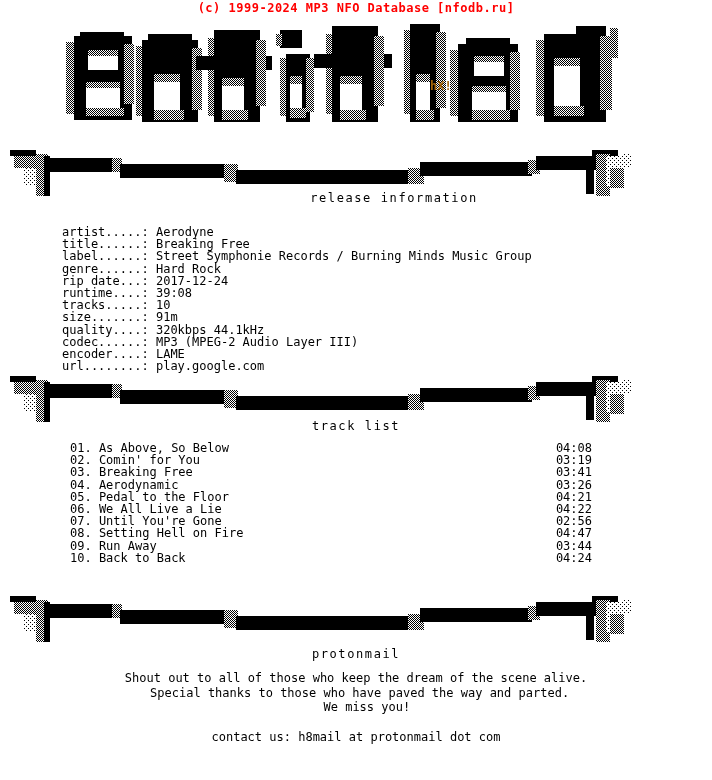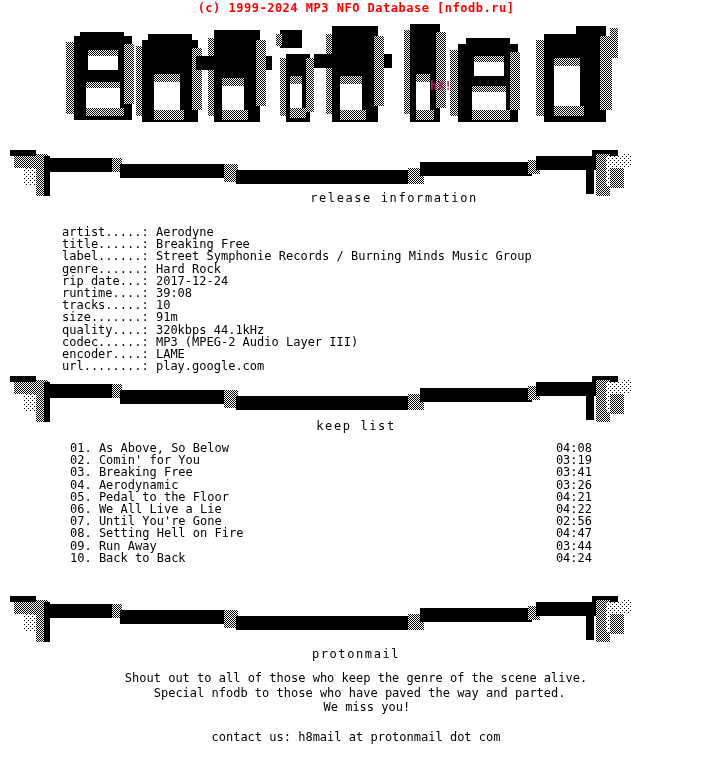--- a/index.html
+++ b/index.html
@@ -46,21 +46,21 @@
   }
   .hx-tag {
     position: absolute;
     left: 430px;
     top: 56px;
     font-size: 12px;
     line-height: 12px;
     font-weight: bold;
     letter-spacing: 0px;
     white-space: pre;
-    color: #be185d;
+    color: #a16207;
   }
 
   
   .divider {
     position: absolute;
     left: 0;
     width: 712px;
     height: 50px;
   }
   .divider svg { display: block; }
@@ -307,21 +307,21 @@
     <rect x="536" y="10" width="60" height="14" fill="#000"></rect>
     <rect x="592" y="4" width="26" height="6" fill="#000"></rect>
     <rect x="596" y="8" width="14" height="42" fill="url(#d2)"></rect>
     <rect x="606" y="10" width="16" height="30" fill="url(#d4)"></rect>
     <rect x="610" y="22" width="14" height="20" fill="url(#d2)"></rect>
     <rect x="622" y="8" width="10" height="14" fill="url(#d4)"></rect>
     <rect x="586" y="10" width="8" height="38" fill="#000"></rect>
   </svg>
 </div>
 
-<div class="section-title" style="top:419px;">keep list</div>
+<div class="section-title" style="top:419px;">track list</div>
 
 <div class="track-block" id="track-block" style="top:442px;"><div class="track-row"><span class="track-name">01. As Above, So Below</span><span class="track-time">04:08</span></div><div class="track-row"><span class="track-name">02. Comin' for You</span><span class="track-time">03:19</span></div><div class="track-row"><span class="track-name">03. Breaking Free</span><span class="track-time">03:41</span></div><div class="track-row"><span class="track-name">04. Aerodynamic</span><span class="track-time">03:26</span></div><div class="track-row"><span class="track-name">05. Pedal to the Floor</span><span class="track-time">04:21</span></div><div class="track-row"><span class="track-name">06. We All Live a Lie</span><span class="track-time">04:22</span></div><div class="track-row"><span class="track-name">07. Until You're Gone</span><span class="track-time">02:56</span></div><div class="track-row"><span class="track-name">08. Setting Hell on Fire</span><span class="track-time">04:47</span></div><div class="track-row"><span class="track-name">09. Run Away</span><span class="track-time">03:44</span></div><div class="track-row"><span class="track-name">10. Back to Back</span><span class="track-time">04:24</span></div></div>
 
 <div class="divider" style="top:592px;">
   <svg width="712" height="50" viewBox="0 0 712 50" shape-rendering="crispEdges">
     <rect x="10" y="4" width="26" height="6" fill="#000"></rect>
     <rect x="14" y="10" width="22" height="12" fill="url(#d2)"></rect>
     <rect x="24" y="22" width="14" height="18" fill="url(#d4)"></rect>
     <rect x="36" y="8" width="12" height="42" fill="url(#d2)"></rect>
     <rect x="44" y="10" width="6" height="40" fill="#000"></rect>
@@ -338,15 +338,15 @@
     <rect x="596" y="8" width="14" height="42" fill="url(#d2)"></rect>
     <rect x="606" y="10" width="16" height="30" fill="url(#d4)"></rect>
     <rect x="610" y="22" width="14" height="20" fill="url(#d2)"></rect>
     <rect x="622" y="8" width="10" height="14" fill="url(#d4)"></rect>
     <rect x="586" y="10" width="8" height="38" fill="#000"></rect>
   </svg>
 </div>
 
 <div class="section-title" style="top:647px;">protonmail</div>
 
-<div class="greet-block" id="greet-block" style="top:671px;"><div class="greet-line">Shout out to all of those who keep the genre of the scene alive.</div><div class="greet-line"> Special nfodb to those who have paved the way and parted.</div><div class="greet-line">   We miss you!</div></div>
+<div class="greet-block" id="greet-block" style="top:671px;"><div class="greet-line">Shout out to all of those who keep the dream of the scene alive.</div><div class="greet-line"> Special thanks to those who have paved the way and parted.</div><div class="greet-line">   We miss you!</div></div>
 
 <div class="contact-line" style="top:719px;">contact us: h8mail at protonmail dot com</div>
 
 </body></html>

